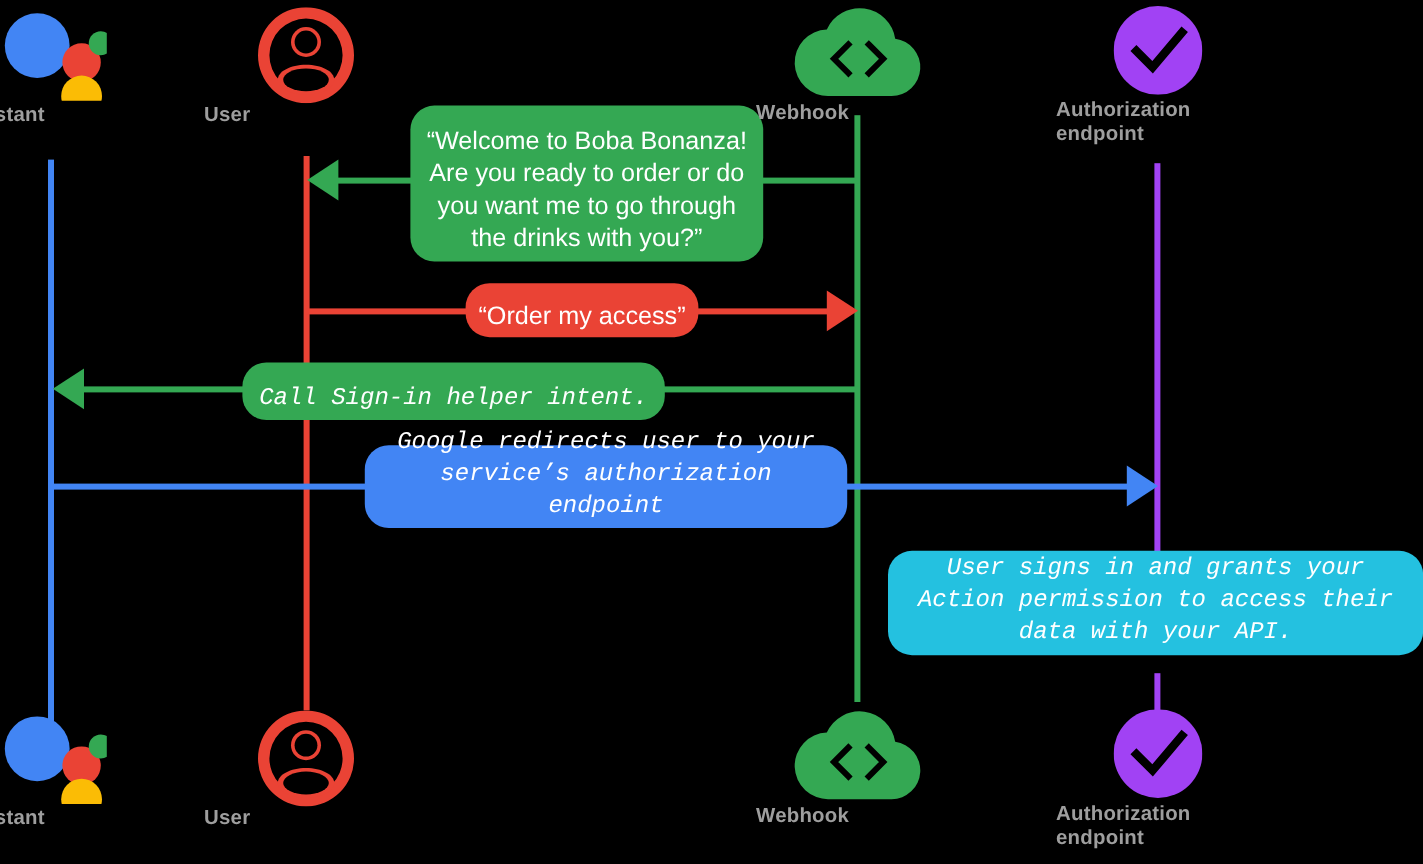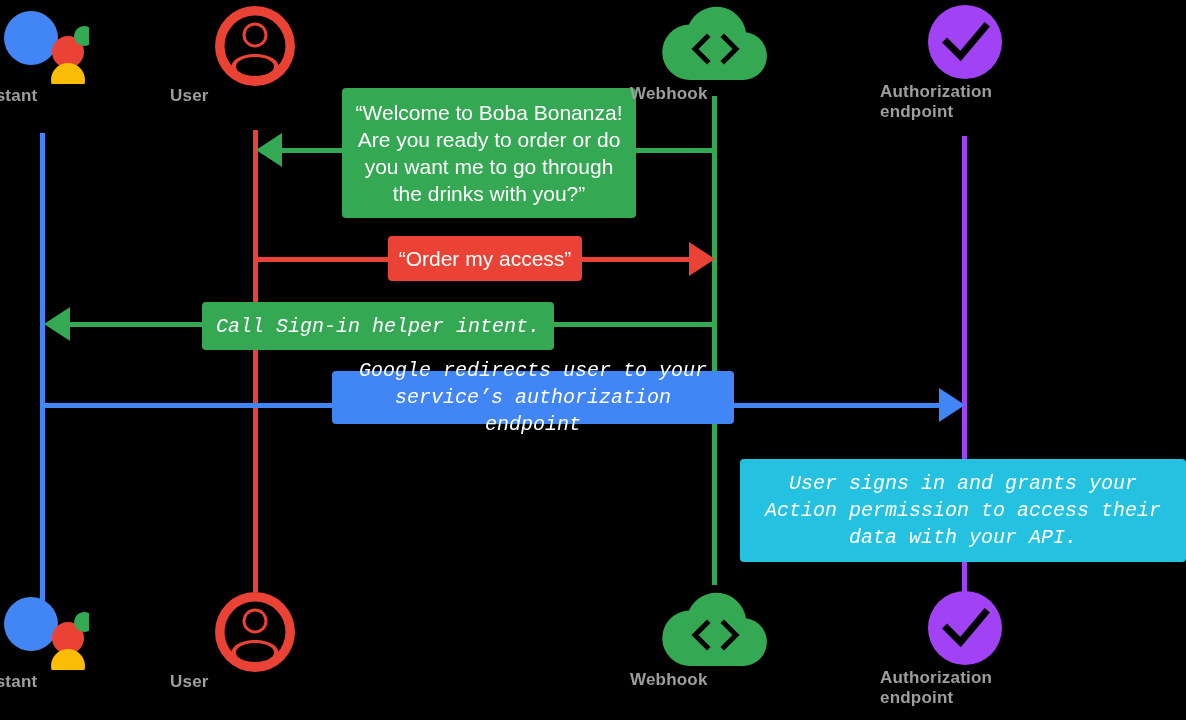--- a/index.html
+++ b/index.html
@@ -57,24 +57,24 @@
     position: absolute;
     width: 0;
     height: 0;
     border-top: 17px solid transparent;
     border-bottom: 17px solid transparent;
   }
   
   .bubble {
     position: absolute;
     box-sizing: border-box;
-    border-radius: 4px;
+    border-radius: 20px;
     color: #ffffff;
     display: flex;
-    align-items: center;
+    align-items: flex-end;
     justify-content: center;
     text-align: center;
   }
   .bubble .btext {
     width: 100%;
     white-space: pre-line;
   }
   .bubble.sans .btext {
     font-family: "Liberation Sans", sans-serif;
     font-size: 21px;
@@ -130,26 +130,26 @@
     </div>
 
     <div class="bubble sans" style="left:388px; top:236px; width:194px; height:45px; background:#ea4335; padding:4px 10px;">
       <span class="btext">“Order my access”</span>
     </div>
 
     <div class="bubble mono" style="left:202px; top:302px; width:352px; height:48px; background:#34a853; padding:4px 12px;">
       <span class="btext">Call Sign-in helper intent.</span>
     </div>
 
-    <div class="bubble mono" style="left:304px; top:371px; width:402px; height:53px; background:#4285f4; padding:4px 22px;margin-left:28px;">
+    <div class="bubble mono" style="left:304px; top:371px; width:402px; height:69px; background:#4285f4; padding:4px 22px;">
       <span class="btext">Google redirects user to your
 service’s authorization endpoint</span>
     </div>
 
-    <div class="bubble mono" style="left:740px; top:459px; width:446px; height:103px; background:#24c1e0; padding:5px 12px;">
+    <div class="bubble mono" style="left:740px; top:459px; width:446px; height:87px; background:#24c1e0; padding:5px 12px;">
       <span class="btext">User signs in and grants your
 Action permission to access their
 data with your API.</span>
     </div>
   </div>
 
   <div class="layer">
 
     <div class="actor" style="left:-43px; top:6px; width:170px; text-align:left;">
       <div class="icon-wrap" style="justify-content:flex-start; padding-left:46px;">

